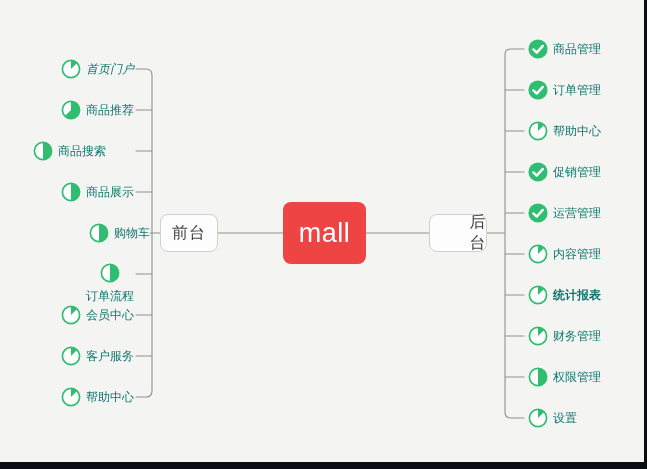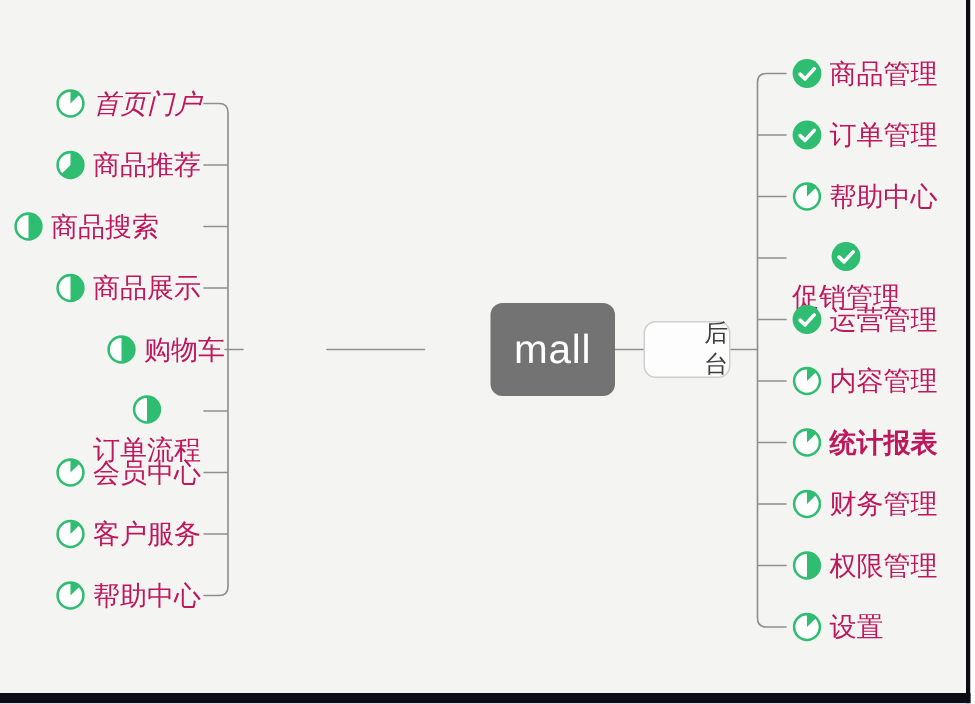--- a/index.html
+++ b/index.html
@@ -8,36 +8,37 @@
   #connectors{position:absolute;left:0;top:0;width:650px;height:469px;}
   .node{position:absolute;display:flex;align-items:center;justify-content:center;
         border-radius:8px;box-sizing:border-box;cursor:default;}
   #root-node{left:283px;top:202px;width:83px;height:62px;color:#ffffff;
              font-size:27px;letter-spacing:0.5px;}
   .branch-node{width:58px;height:38px;background:#fdfdfd;border:1px solid #cfcfcf;
                font-size:16px;color:#3f3f3f;letter-spacing:1px;}
   #front-node{left:160px;top:214px;}
   #back-node{left:429px;top:214px;padding-left:40px;}
   .item{position:absolute;height:22px;display:flex;align-items:center;gap:5px;white-space:nowrap;}
-  .item .label{font-size:18px;color:#be185d;}
+  .item .label{font-size:12px;color:#0f766e;}
   .icon{display:block;flex:0 0 auto;}
   .edge{position:absolute;}
   #edge-right-dark{left:644px;top:0;width:3px;height:469px;}
   #edge-right-white{left:647px;top:0;width:3px;height:469px;background:#ffffff;}
   #edge-bottom-dark{left:0;top:462px;width:647px;height:7px;}
 </style>
 </head>
 <body>
 
 <div id="app" style="background: rgb(244, 245, 243);">
   <svg id="connectors" viewBox="0 0 650 469">
       <path d="M136,69 L146,69 Q152,69 152,75 L152,391 Q152,397 146,397 L136,397 M136,110 L152,110 M136,151 L152,151 M136,192 L152,192 M136,274 L152,274 M136,315 L152,315 M136,356 L152,356 M150,233 L162,233 M218,233 L283,233 M366,233 L429,233 M487,233 L505,233 M524,49 L511,49 Q505,49 505,55 L505,412 Q505,418 511,418 L524,418 M505,90 L524,90 M505,131 L524,131 M505,172 L524,172 M505,213 L524,213 M505,254 L524,254 M505,295 L524,295 M505,336 L524,336 M505,377 L524,377" fill="none" stroke="#8f8f8f" stroke-width="1.1" stroke-linecap="round"></path>
     </svg>
 
-  <div class="node" id="root-node" style="background: #737373; margin-left: 44px;">mall</div>
+  <div class="node" id="root-node" style="background: #ef4444;">mall</div>
+  <div class="node branch-node" id="front-node">前台</div>
   <div class="node branch-node" id="back-node">后台</div>
 
   <div id="front-items">
       <div class="item" style="right: 516px; top: 58px; font-style: italic;">
         <svg class="icon" width="20" height="20" viewBox="0 0 20 20">
     <circle cx="10" cy="10" r="8.6" fill="#ffffff" stroke="#2fbd71" stroke-width="1.7"></circle>
     <path d="M10,10 L10,1.4 A8.6,8.6 0 0 1 16.08,3.92 Z" fill="#2fbd71"></path>
   </svg>
         <span class="label">首页门户</span>
       </div>
@@ -113,21 +114,21 @@
     </svg>
         <span class="label">订单管理</span>
       </div>
       <div class="item" style="left: 528px; top: 120px;">
         <svg class="icon" width="20" height="20" viewBox="0 0 20 20">
     <circle cx="10" cy="10" r="8.6" fill="#ffffff" stroke="#2fbd71" stroke-width="1.7"></circle>
     <path d="M10,10 L10,1.4 A8.6,8.6 0 0 1 16.08,3.92 Z" fill="#2fbd71"></path>
   </svg>
         <span class="label">帮助中心</span>
       </div>
-      <div class="item" style="left: 528px; top: 161px; flex-direction: column;">
+      <div class="item" style="left: 528px; top: 161px;">
         <svg class="icon" width="20" height="20" viewBox="0 0 20 20">
       <circle cx="10" cy="10" r="9.6" fill="#2fbd71"></circle>
       <path d="M5.4 10.4 L8.7 13.6 L14.8 6.9" fill="none" stroke="#ffffff" stroke-width="2.4" stroke-linecap="round" stroke-linejoin="round"></path>
     </svg>
         <span class="label">促销管理</span>
       </div>
       <div class="item" style="left: 528px; top: 202px;">
         <svg class="icon" width="20" height="20" viewBox="0 0 20 20">
       <circle cx="10" cy="10" r="9.6" fill="#2fbd71"></circle>
       <path d="M5.4 10.4 L8.7 13.6 L14.8 6.9" fill="none" stroke="#ffffff" stroke-width="2.4" stroke-linecap="round" stroke-linejoin="round"></path>

